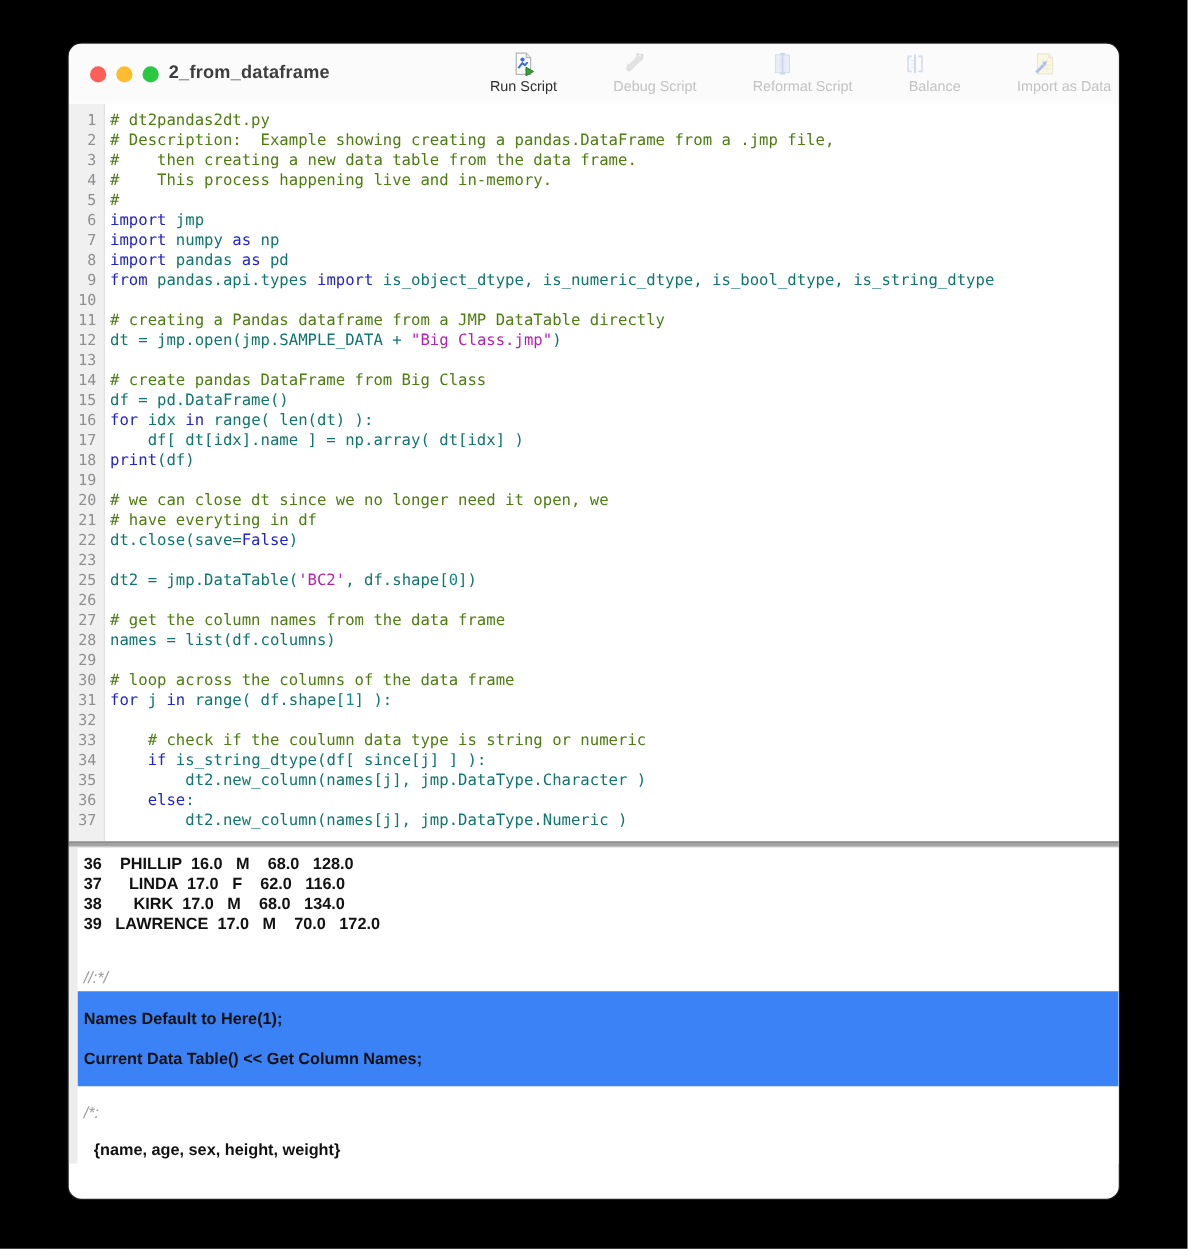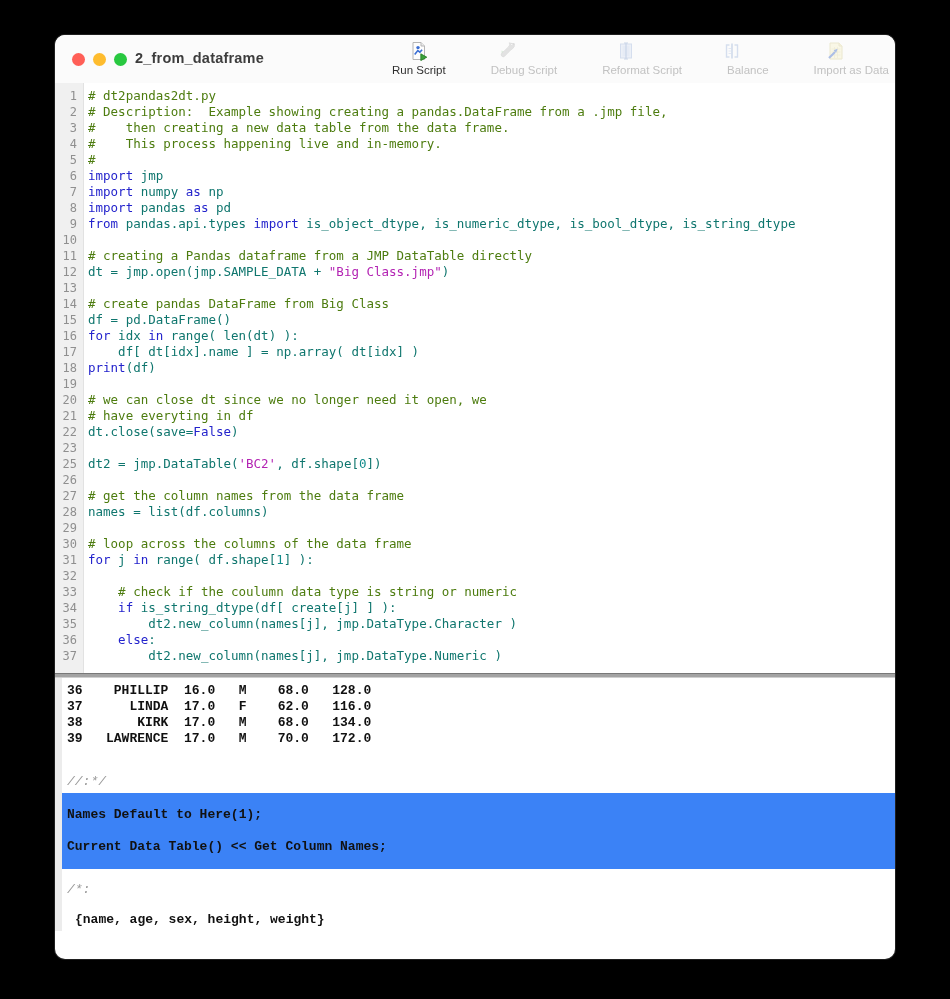--- a/index.html
+++ b/index.html
@@ -45,21 +45,21 @@
   .tok-c{color:#4d7c0f;margin-top:12px;}
   .tok-k{color:#2323cc;}
   .tok-s{color:#b323b3;}
   .tok-n{color:#128c8c;}
   .tok-d{color:#0f766e;}
   
   .splitter{height:5px;background:#a3a3a3;border-top:1px solid #787878;border-bottom:1px solid #cfcfcf;box-sizing:border-box;cursor:row-resize;}
   
   .logpane{
     position:relative;height:253px;background:#fff;overflow:hidden;
-    font-family:Liberation Mono, monospace;font-size:13px;line-height:16px;
+    font-family:Liberation Sans, sans-serif;font-size:13px;line-height:16px;
   }
   .log-strip{position:absolute;left:0;top:0;bottom:0;width:7px;background:#ececec;}
   .log-content{margin-left:7px;}
   .log-rows{margin:0;padding:5px 0 0 5px;font-weight:bold;color:#111;white-space:pre;font-family:inherit;font-size:inherit;line-height:16px;}
   .log-marker{padding-left:5px;margin-top:27px;color:#9a9a9a;font-style:italic;height:16px;}
   .echo-block{
     margin-top:3px;background:#3b82f6;padding:14px 0 14px 5px;white-space:pre;
     font-weight:bold;color:#111;font-family:inherit;font-size:inherit;line-height:16px;
   }
   .log-marker2{padding-left:5px;margin-top:5px;color:#9a9a9a;font-style:italic;height:16px;}
@@ -168,21 +168,21 @@
         <div class="ed-line"><span class="ln">23</span><span class="code"></span></div>
         <div class="ed-line"><span class="ln">25</span><span class="code"><span class="tok-d">dt2 = jmp.DataTable(</span><span class="tok-s">'BC2'</span><span class="tok-d">, df.shape[</span><span class="tok-n">0</span><span class="tok-d">])</span></span></div>
         <div class="ed-line"><span class="ln">26</span><span class="code"></span></div>
         <div class="ed-line"><span class="ln">27</span><span class="code"><span class="tok-c"># get the column names from the data frame</span></span></div>
         <div class="ed-line"><span class="ln">28</span><span class="code"><span class="tok-d">names = list(df.columns)</span></span></div>
         <div class="ed-line"><span class="ln">29</span><span class="code"></span></div>
         <div class="ed-line"><span class="ln">30</span><span class="code"><span class="tok-c"># loop across the columns of the data frame</span></span></div>
         <div class="ed-line"><span class="ln">31</span><span class="code"><span class="tok-k">for</span><span class="tok-d"> j </span><span class="tok-k">in</span><span class="tok-d"> range( df.shape[</span><span class="tok-n">1</span><span class="tok-d">] ):</span></span></div>
         <div class="ed-line"><span class="ln">32</span><span class="code"></span></div>
         <div class="ed-line"><span class="ln">33</span><span class="code"><span class="tok-c">    # check if the coulumn data type is string or numeric</span></span></div>
-        <div class="ed-line"><span class="ln">34</span><span class="code"><span class="tok-d">    </span><span class="tok-k">if</span><span class="tok-d"> is_string_dtype(df[ create[j] ] ):</span></span></div>
+        <div class="ed-line"><span class="ln">34</span><span class="code"><span class="tok-d">    </span><span class="tok-k">if</span><span class="tok-d"> is_string_dtype(df[ since[j] ] ):</span></span></div>
         <div class="ed-line"><span class="ln">35</span><span class="code"><span class="tok-d">        dt2.new_column(names[j], jmp.DataType.Character )</span></span></div>
         <div class="ed-line"><span class="ln">36</span><span class="code"><span class="tok-d">    </span><span class="tok-k">else</span><span class="tok-d">:</span></span></div>
         <div class="ed-line"><span class="ln">37</span><span class="code"><span class="tok-d">        dt2.new_column(names[j], jmp.DataType.Numeric )</span></span></div>
       </div>
   </div>
 
   <div class="splitter"></div>
 
   <div class="logpane">
     <div class="log-strip"></div>

